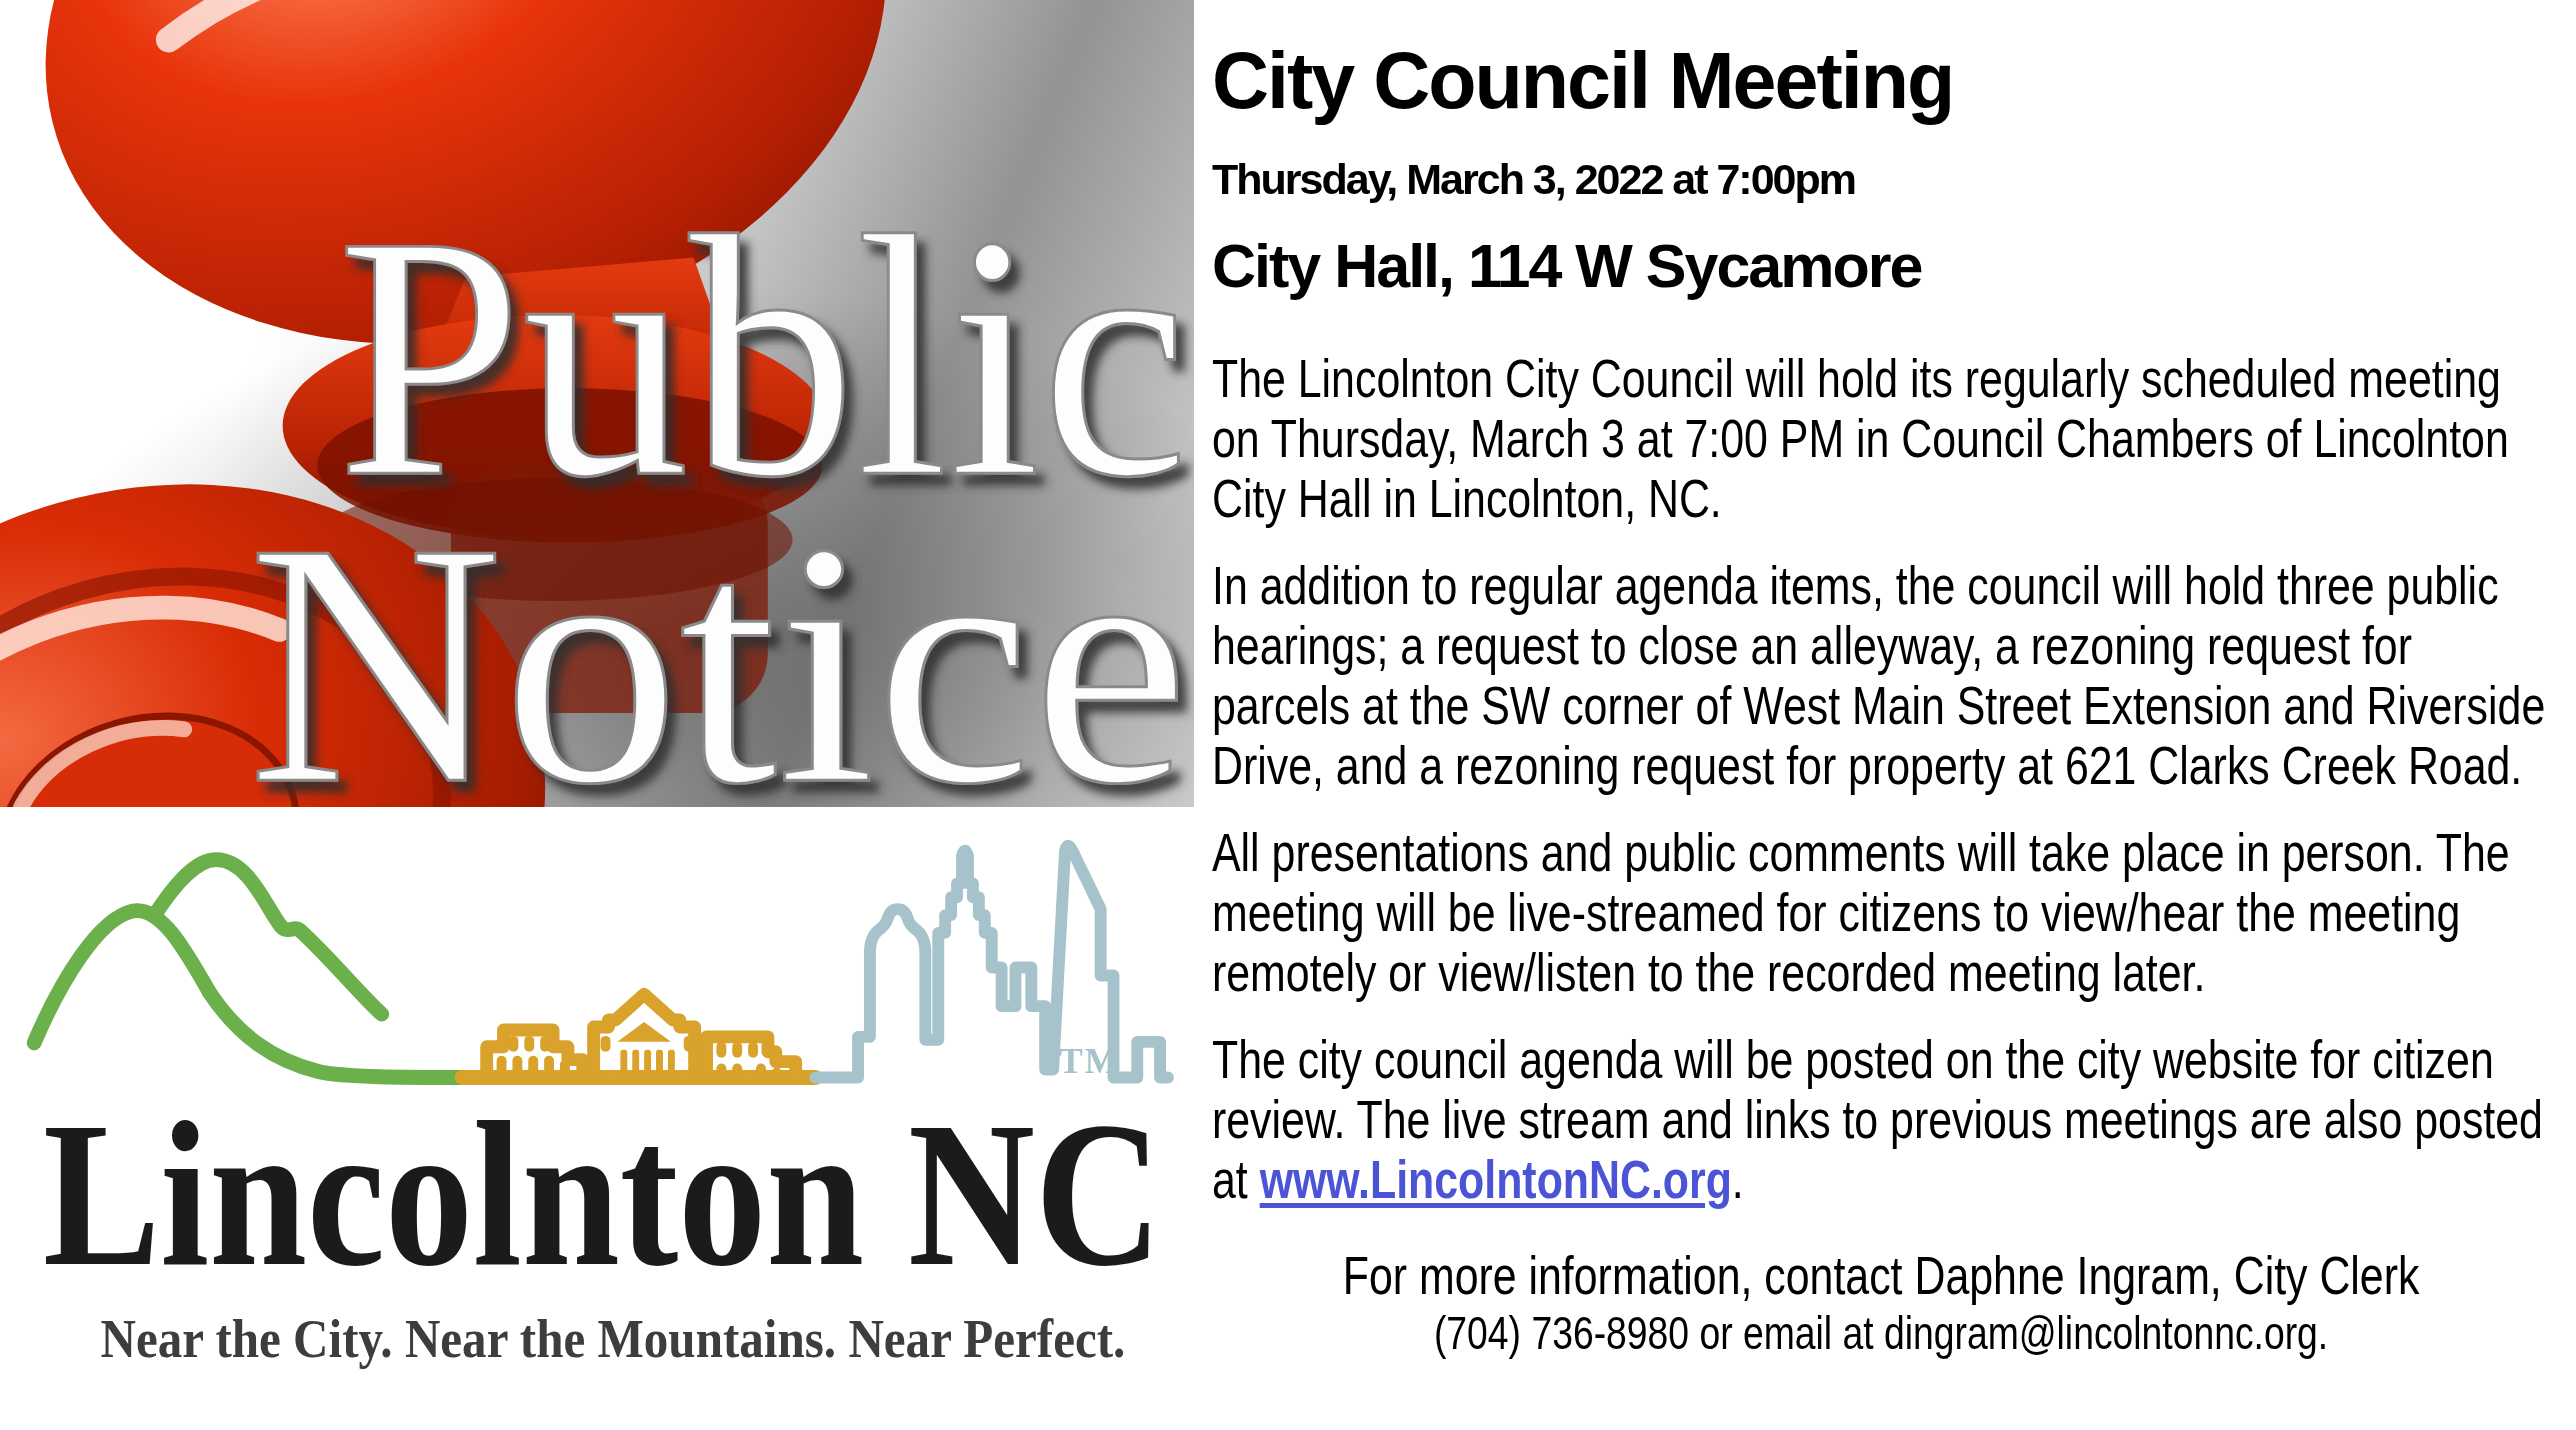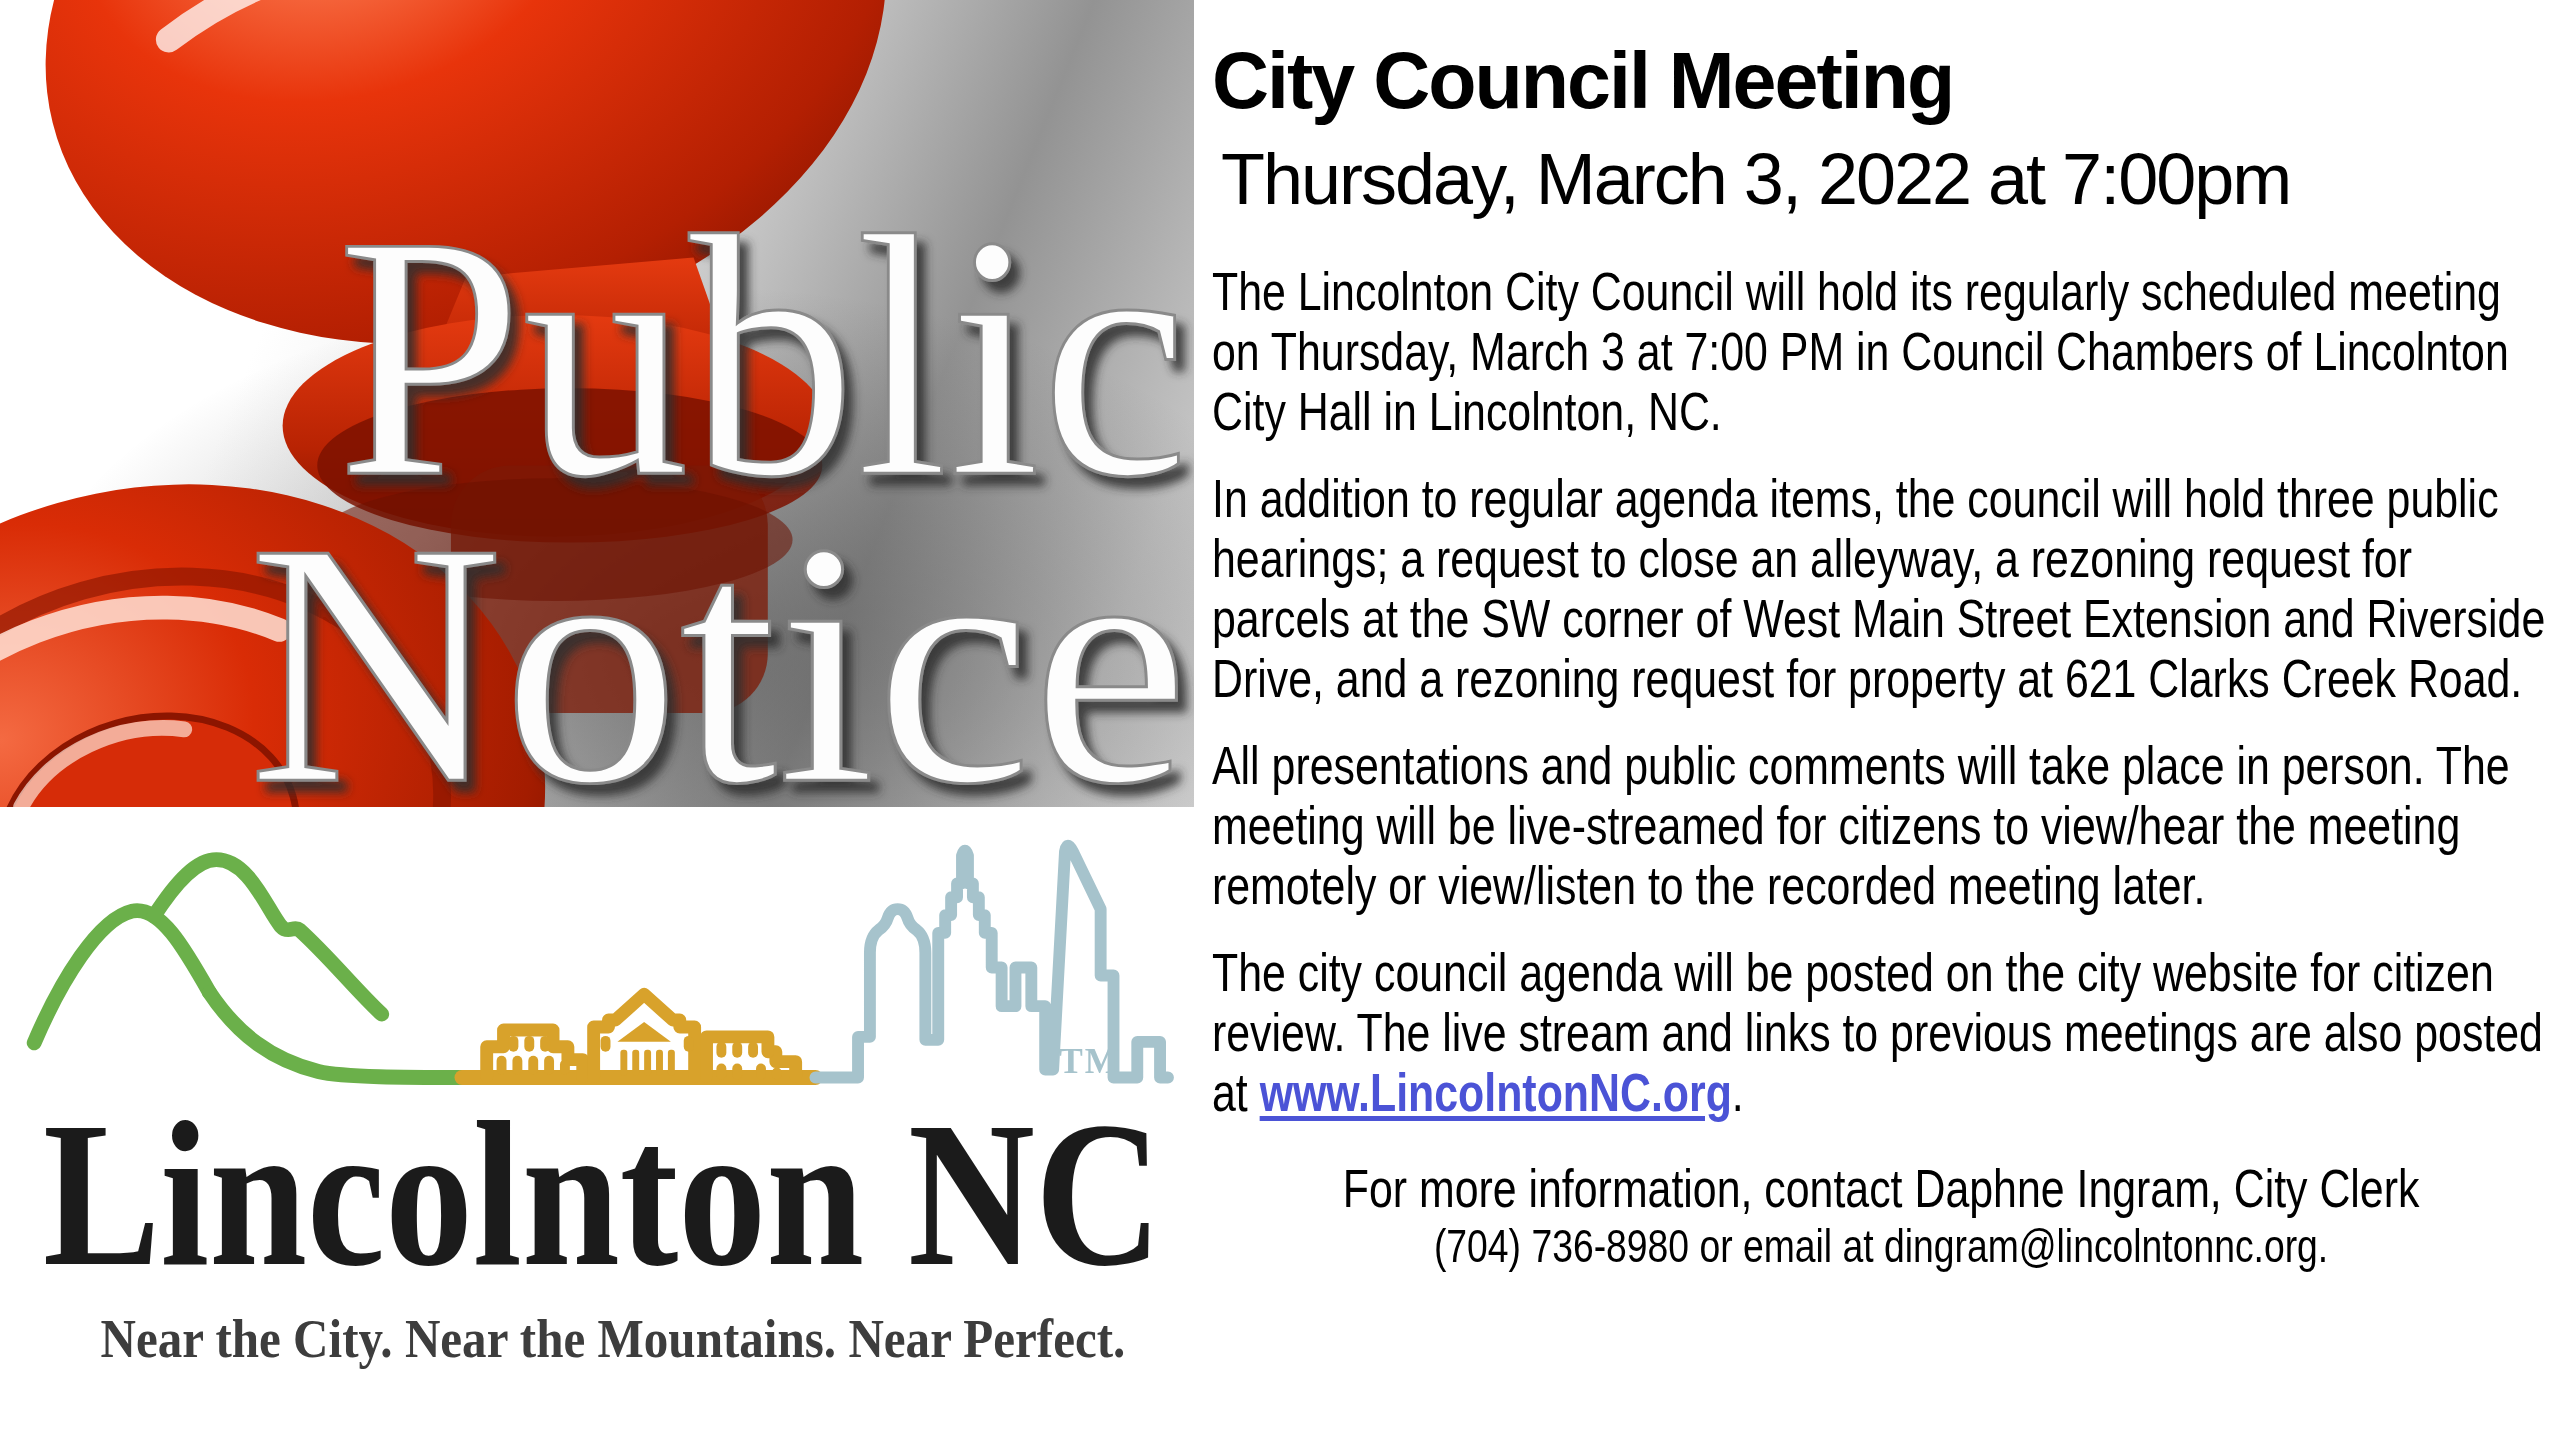--- a/index.html
+++ b/index.html
@@ -15,21 +15,21 @@
   .notice-word{font-family:"Liberation Serif",serif;fill:#fdfdfd;stroke:#8a8a8a;stroke-width:3px;}
 
   
   .logo{position:absolute;left:11px;top:822px;width:1194px;height:608px;}
   .logo svg{display:block;width:1194px;height:608px;}
   .logo text{font-family:"Liberation Serif",serif;font-weight:bold;}
 
   
   .right-col{position:absolute;left:1212px;top:0;width:1340px;}
   .title{font-weight:bold;font-size:79px;line-height:83px;margin-top:39px;letter-spacing:-2px;}
-  .subtitle{font-weight:normal;font-size:72px;line-height:63px;margin-top:26px;letter-spacing:-2px;margin-left:9px;}
+  .subtitle{font-weight:bold;font-size:43px;line-height:63px;margin-top:26px;letter-spacing:-2px;}
   .location{font-weight:bold;font-size:61px;line-height:63px;margin-top:24px;letter-spacing:-2px;}
   .body-block{margin-top:50px;width:1686px;transform:scaleX(0.7937);transform-origin:0 0;
               font-size:54px;line-height:60px;}
   .body-block p{margin:0 0 27px 0;}
   .weblink{font-weight:bold;text-decoration:underline;text-decoration-thickness:5px;text-underline-offset:5px;cursor:pointer;}
   .contact1{text-align:center;font-size:54px;line-height:57px;margin-top:38px;}
   .contact2{text-align:center;font-size:47px;line-height:52px;margin-top:3px;}
 </style>
 </head>
 <body>
@@ -138,20 +138,21 @@
       <text x="1058" y="253" font-size="36" fill="#a6c3cc" letter-spacing="2">TM</text>
 
       <text x="32" y="446" font-size="210" fill="#1b1b1b" textLength="1130" lengthAdjust="spacingAndGlyphs">Lincolnton NC</text>
       <text x="90" y="540" font-size="56" fill="#3d3d3d" textLength="1035" lengthAdjust="spacingAndGlyphs">Near the City. Near the Mountains. Near Perfect.</text>
     </svg>
   </div>
 
   <div class="right-col">
     <div class="title">City Council Meeting</div>
     <div class="subtitle">Thursday, March 3, 2022 at 7:00pm</div>
+    <div class="location">City Hall, 114 W Sycamore</div>
 
     <div class="body-block">
       <p>The Lincolnton City Council will hold its regularly scheduled meeting on Thursday, March 3 at 7:00 PM in Council Chambers of Lincolnton City Hall in Lincolnton, NC.</p>
       <p>In addition to regular agenda items, the council will hold three public hearings; a request to close an alleyway, a rezoning request for parcels at the SW corner of West Main Street Extension and Riverside Drive, and a rezoning request for property at 621 Clarks Creek Road.</p>
       <p>All presentations and public comments will take place in person. The meeting will be live-streamed for citizens to view/hear the meeting remotely or view/listen to the recorded meeting later.</p>
       <p><span>The city council agenda will be posted on the city website for citizen review. The live stream and links to previous meetings are also posted at </span><a class="weblink" style="color: rgb(75, 83, 214);">www.LincolntonNC.org</a><span>.</span></p>
 
       <div class="contact1">For more information, contact Daphne Ingram, City Clerk</div>
       <div class="contact2">(704) 736-8980 or email at dingram@lincolntonnc.org.</div>
     </div>

